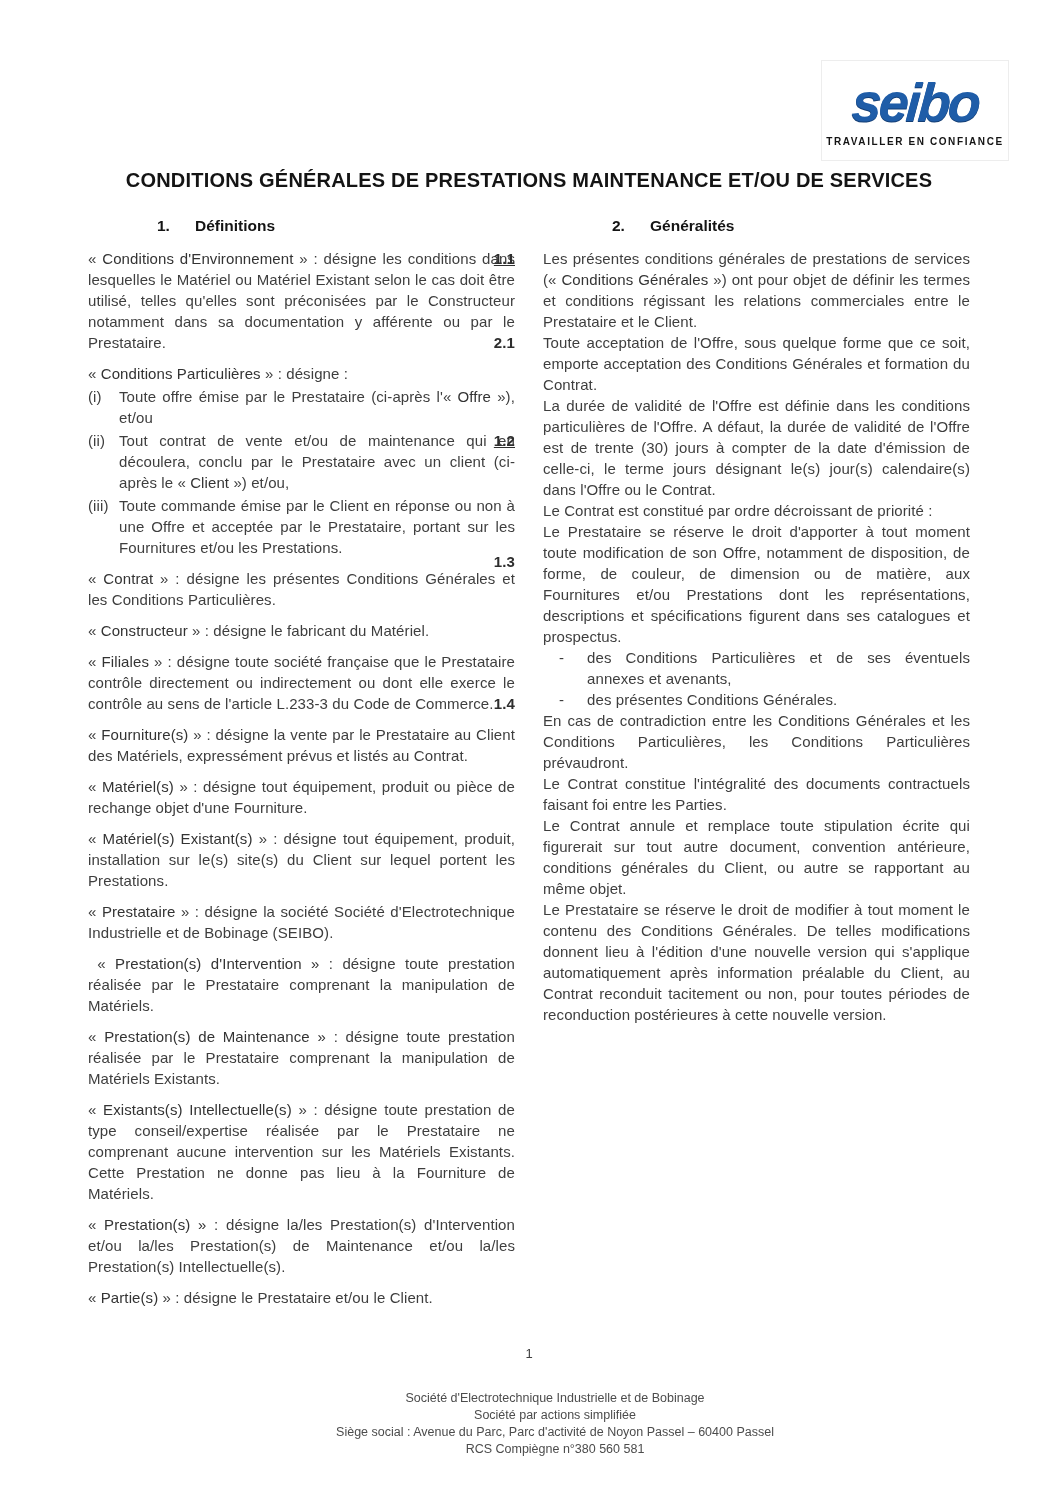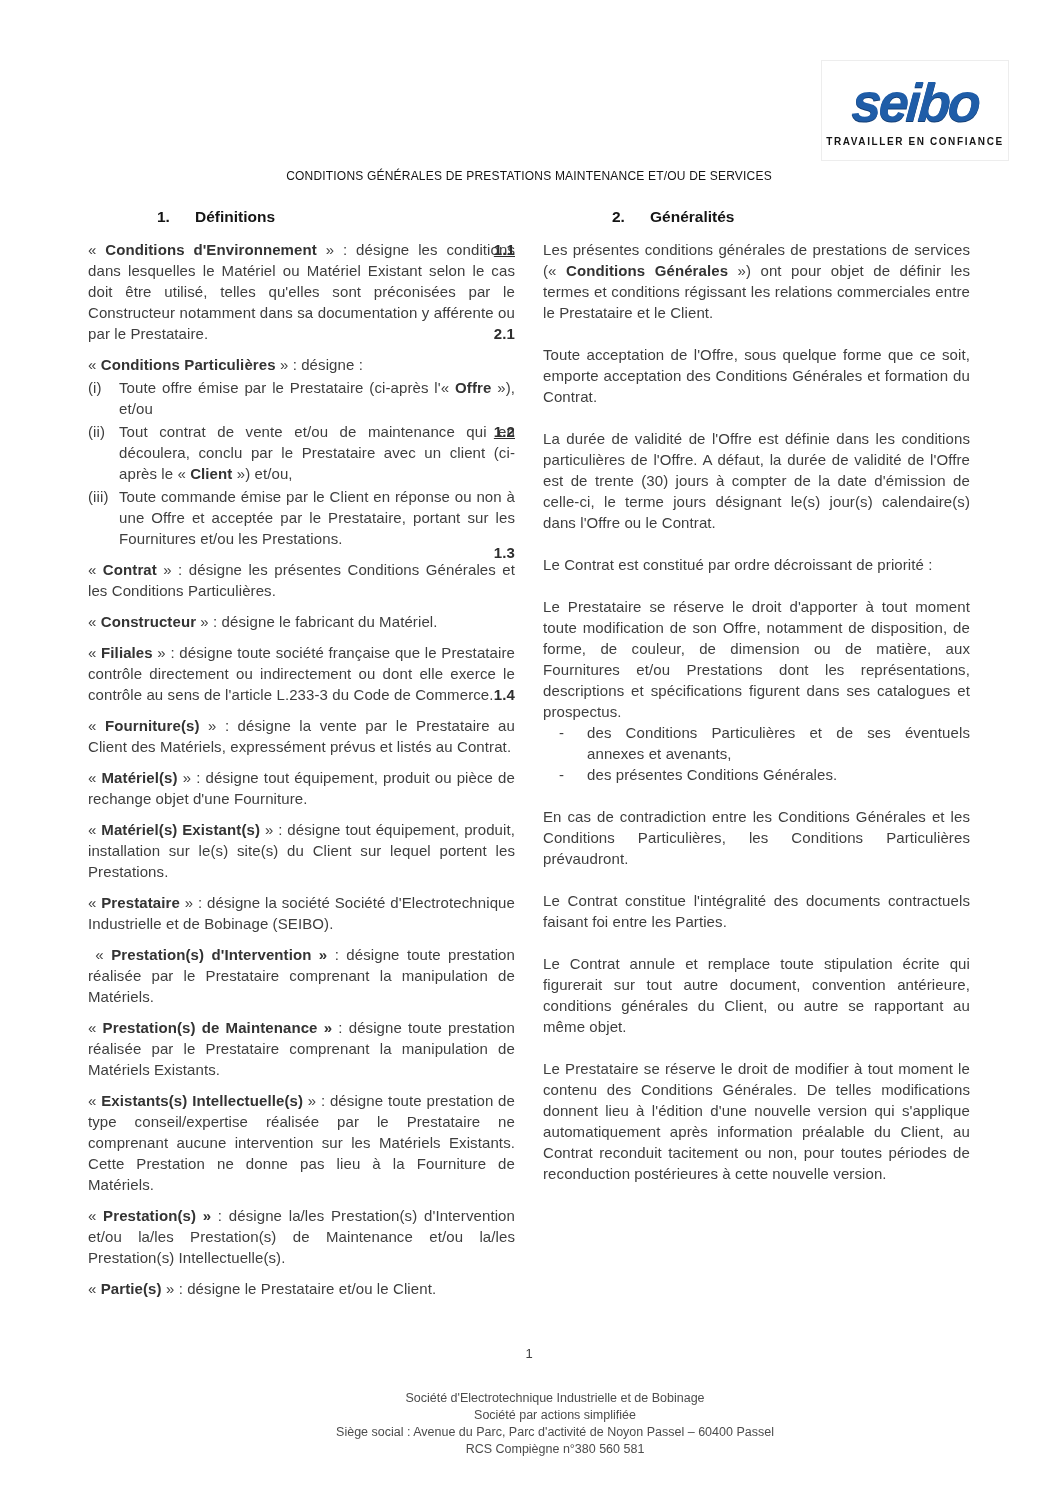--- a/index.html
+++ b/index.html
@@ -30,42 +30,42 @@
   .tagline{
     margin-top:7px;
     font-size:10px;font-weight:700;
     letter-spacing:1.6px;color:#141414;white-space:nowrap;
   }
   
   .content{padding:169px 88px 0 88px;}
   .doc-title{
     margin:0 0 25px 0;
     text-align:center;
-    font-size:12px;font-weight:400;color:#141414;
+    font-size:20px;font-weight:700;color:#141414;
     letter-spacing:0.2px;
   }
   .columns{display:flex;gap:28px;}
   .col{width:427px;flex:none;}
   .sec-head{
     display:flex;align-items:baseline;
     margin:0 0 13px 0;padding-left:69px;
     font-size:15.5px;font-weight:700;color:#141414;
   }
   .sec-num{width:38px;flex:none;}
   
   .para{
     position:relative;
     font-size:15px;line-height:21px;
     text-align:justify;
     letter-spacing:0.1px;
   }
-  .para b{font-weight:700;color:#333;}
+  .para b{font-weight:400;color:#333;}
   .col-left .para + .para{margin-top:10px;}
   .col-left .para.hang{margin-top:2px;}
-  .col-right .para + .para{margin-top:21px;}
+  .col-right .para + .para{}
   .col-right .para.dash{margin-top:0;}
   .para.hang{padding-left:31px;}
   .para.hang .marker{position:absolute;left:0;top:0;}
   .para.dash{padding-left:44px;}
   .para.dash .marker{position:absolute;left:16px;top:0;}
   .ref{position:absolute;font-weight:700;color:#2e2e2e;background:transparent;}
   .ref.tr{top:0;right:0;text-decoration:underline;}
   .ref.br{bottom:0;right:0;}
   .ref.trup{top:-17px;right:0;}
   

